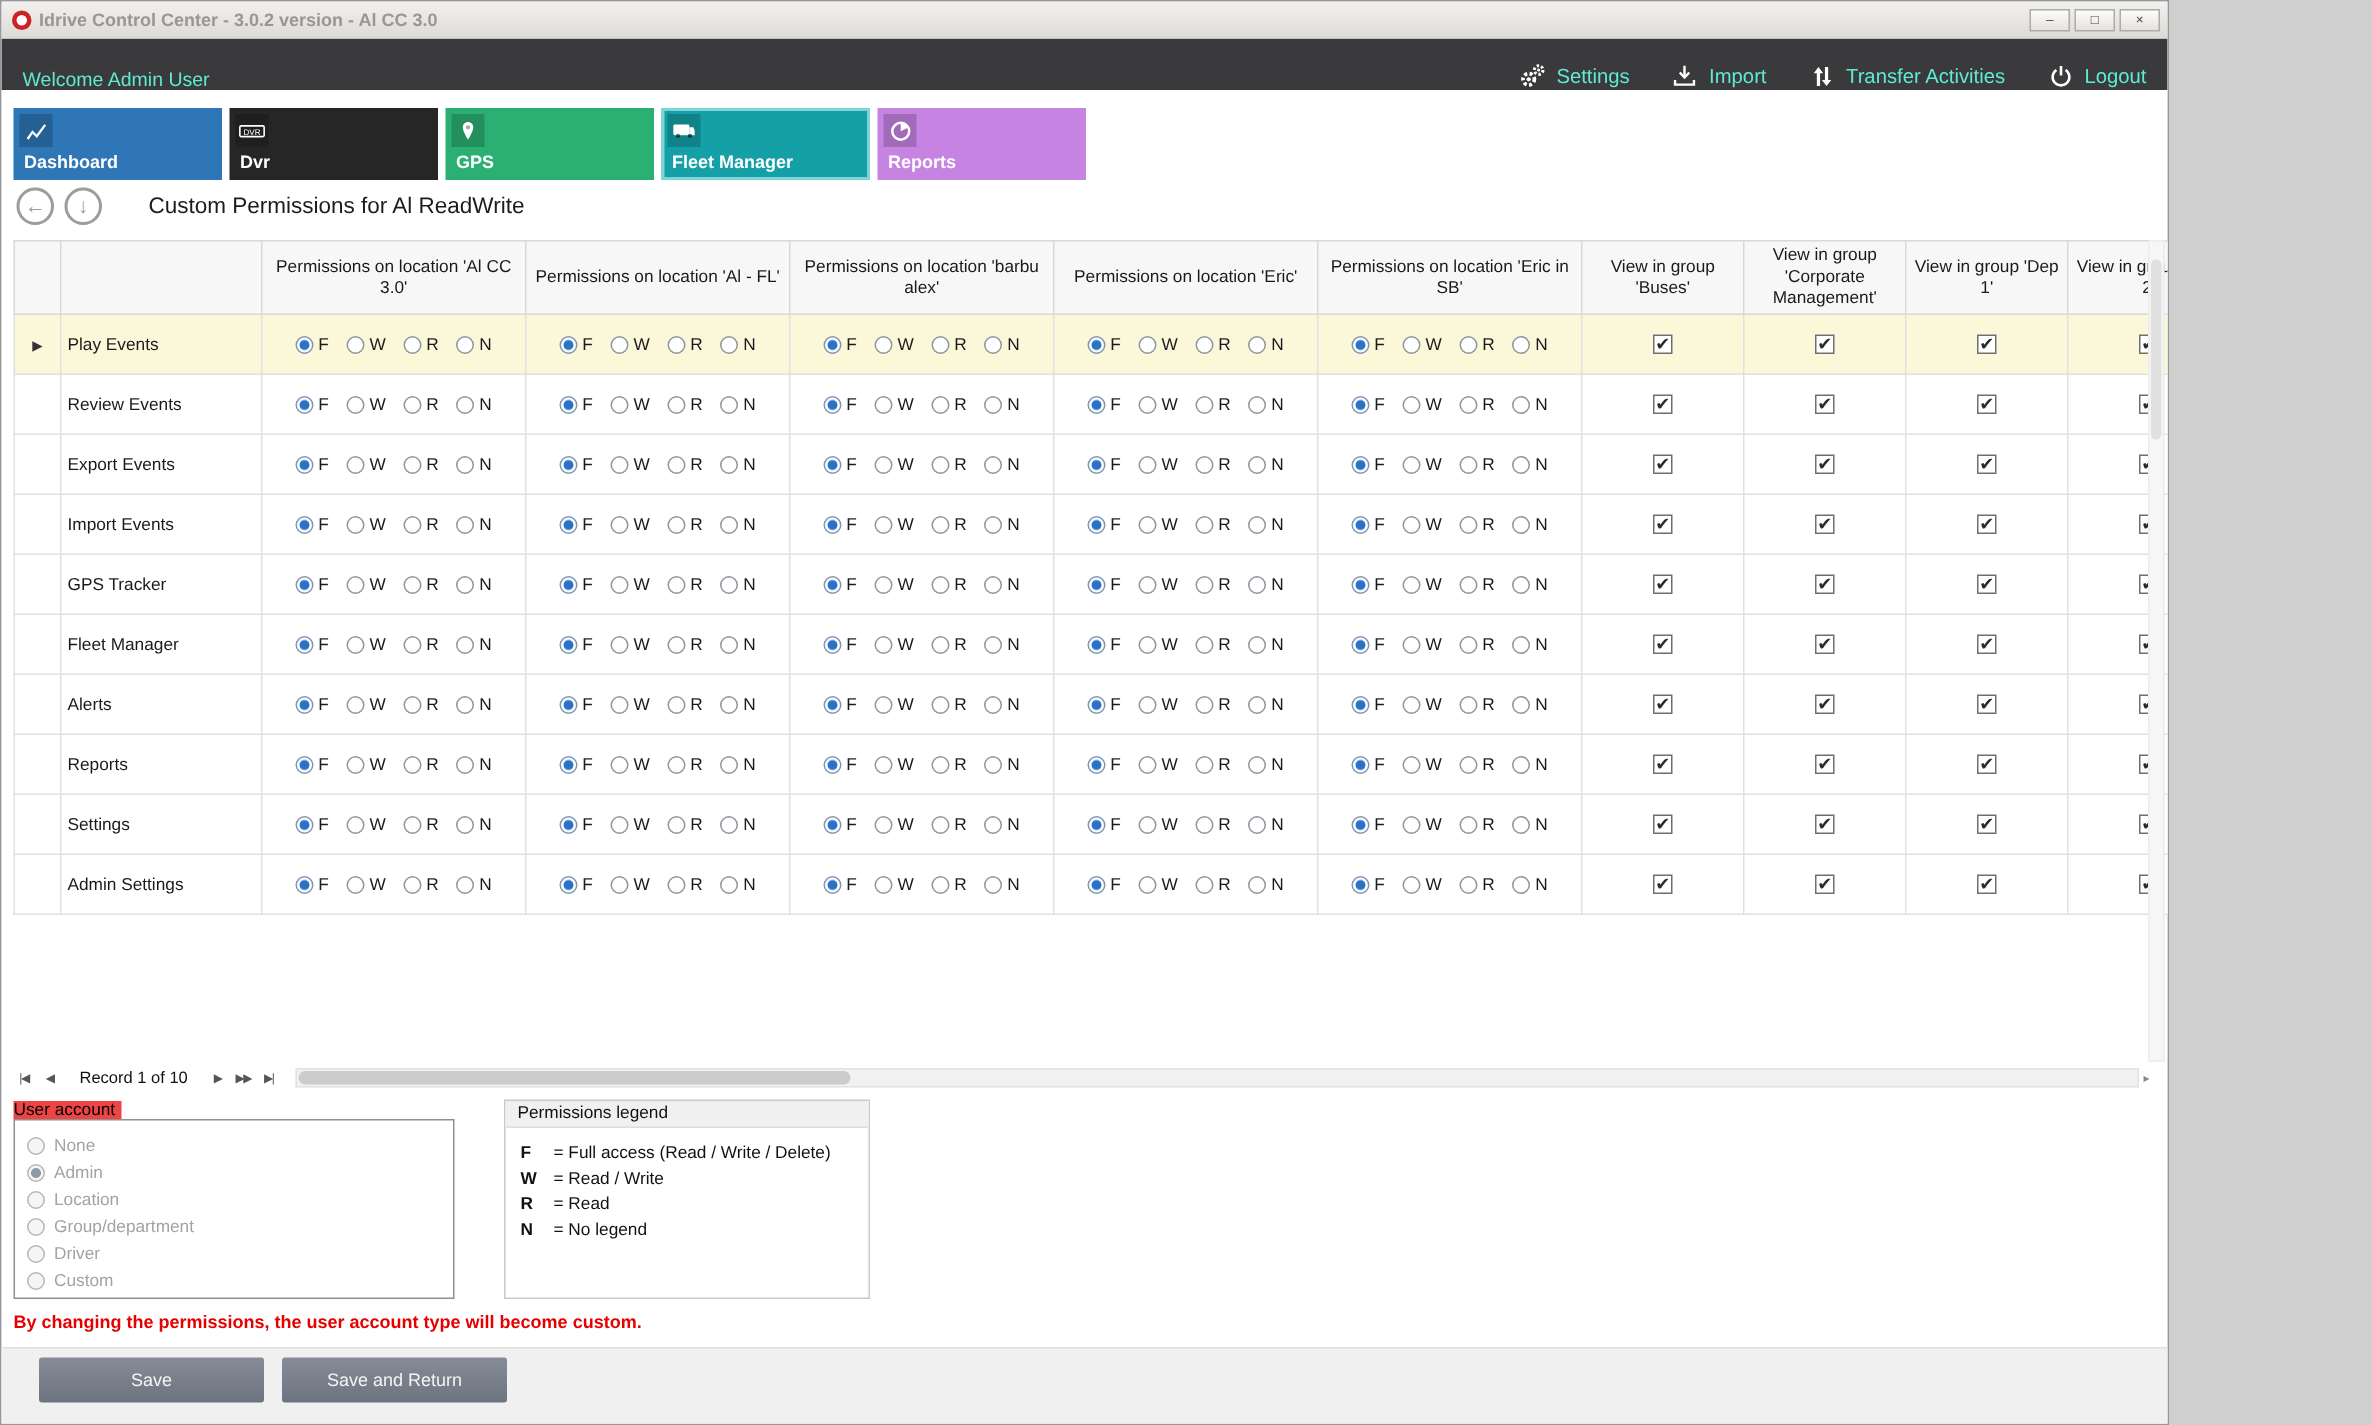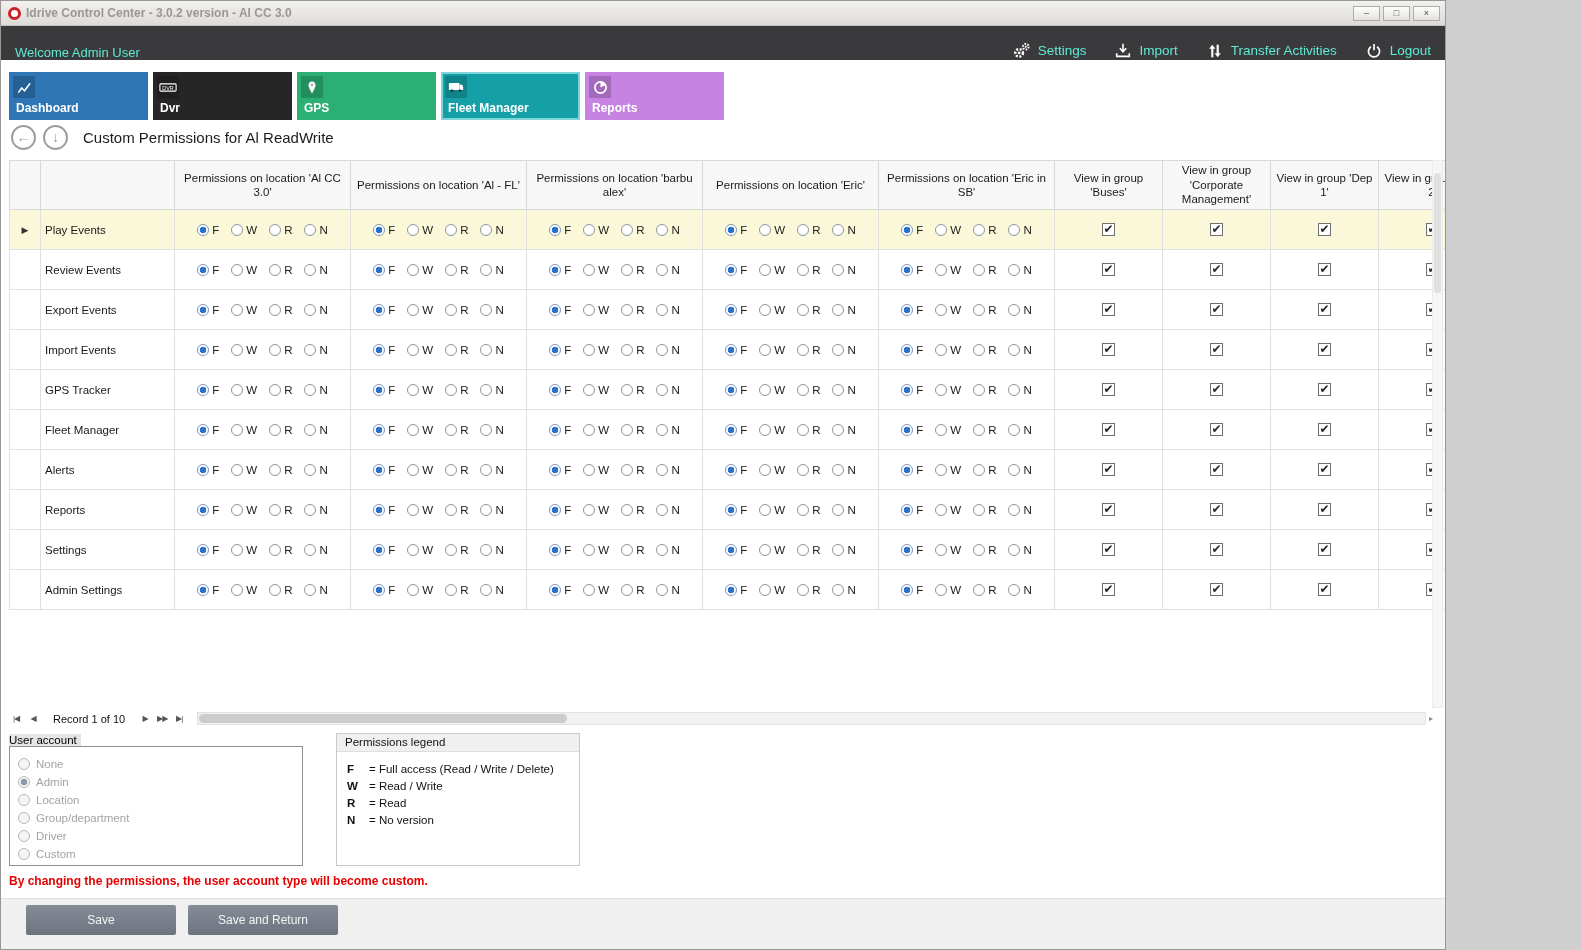--- a/index.html
+++ b/index.html
@@ -22,21 +22,21 @@
   
   .tabstrip{background:#fff;height:60px;display:flex;gap:5px;align-items:flex-end;padding-left:8px;box-sizing:border-box;}
   .tab-tile{width:139px;height:48px;position:relative;color:#fff;cursor:pointer;flex:0 0 auto;}
   .tab-tile.selected{box-shadow:0 0 0 2px #7fd4d8 inset;}
   .tab-icon{position:absolute;top:4px;left:4px;width:22px;height:22px;background:rgba(0,0,0,0.18);display:flex;align-items:center;justify-content:center;}
   .tab-label{position:absolute;left:7px;bottom:5px;font-weight:bold;font-size:12px;white-space:nowrap;}
 
   
   .pagebar{height:34px;background:#fff;display:flex;align-items:center;padding-left:10px;gap:7px;}
   .circle-btn{width:25px;height:25px;border-radius:50%;border:2px solid #9d9d9d;color:#9d9d9d;display:flex;align-items:center;justify-content:center;font-size:14px;background:#fff;box-sizing:border-box;cursor:pointer;}
-  .page-title{font-size:15px;color:#1c1c1c;margin-left:8px;}
+  .page-title{font-size:15px;color:#1c1c1c;margin-left:24px;}
 
   
   .grid-area{height:578px;position:relative;background:#fff;padding:6px 0 0 8px;box-sizing:border-box;}
   table.grid{border-collapse:collapse;table-layout:fixed;width:1548px;font-size:11.5px;color:#1a1a1a;}
   table.grid th{background:#f7f7f7;border:1px solid #d8d8d8;font-weight:normal;padding:2px 4px;text-align:center;vertical-align:middle;height:44px;line-height:1.25;}
   table.grid td{border:1px solid #e0e0e0;height:40px;background:#fff;padding:0 4px;box-sizing:border-box;}
   tr.grid-row.active td{background:#fbf8d9;}
   .col-ind{width:22px;} .col-label{width:125px;} .col-perm{width:167px;} .col-grp{width:99px;} .col-fill{width:auto;}
   td.ind{text-align:center;font-size:9px;color:#333;padding:0;}
   td.lbl{text-align:left;padding-left:6px;}
@@ -55,21 +55,21 @@
   .pager-text{margin:0 10px;font-size:11px;color:#111;}
   .hscroll{flex:1;height:13px;background:#f1f1f1;border:1px solid #e2e2e2;position:relative;margin-left:8px;box-sizing:border-box;}
   .hthumb{position:absolute;left:1px;top:1px;height:9px;width:368px;background:#cccccc;border-radius:5px;cursor:pointer;}
   .scroll-arrow{font-size:8px;color:#888;cursor:pointer;}
   .vscroll{position:absolute;right:2px;top:6px;width:11px;height:548px;background:#f6f6f6;border:1px solid #ececec;box-sizing:border-box;}
   .vthumb{position:absolute;left:1px;top:12px;width:7px;height:120px;background:#e0e0e0;border-radius:4px;cursor:pointer;}
 
   
   .bottom{position:relative;height:220px;background:#fff;}
   .ua-wrap{position:absolute;left:8px;top:2px;width:294px;height:132px;}
-  .ua-title{position:absolute;left:0;top:0;font-size:11.5px;color:#000;background:#e5e5e5;z-index:2;padding-right:4px;}
+  .ua-title{position:absolute;left:0;top:0;font-size:11.5px;color:#000;background:#ef4444;z-index:2;padding-right:4px;}
   .ua-box{position:absolute;left:0;top:12px;right:0;bottom:0;border:1px solid #8f8f8f;background:#fff;padding:8px 0 0 8px;box-sizing:border-box;}
   .ua-opt{display:flex;align-items:center;gap:6px;height:18px;color:#a3a3a3;font-size:11.5px;cursor:default;}
   .uradio{width:12px;height:12px;border-radius:50%;border:1px solid #b7b7b7;background:#f5f5f5;box-sizing:border-box;display:inline-block;}
   .uradio.sel{background:radial-gradient(circle, #8d99a6 0 3px, #f5f5f5 3.6px);}
   .legend{position:absolute;left:307px;top:1px;width:244px;height:133px;border:1px solid #c9c9c9;background:#fff;box-sizing:border-box;margin-left:28px;}
   .legend-h{height:18px;background:#f0f0f0;border-bottom:1px solid #dedede;font-size:11.5px;color:#111;padding:2px 8px 0;box-sizing:border-box;}
   .legend-items{padding-top:8px;}
   .legend-item{display:flex;font-size:11.5px;color:#111;padding:2.5px 10px;}
   .legend-key{font-weight:bold;width:22px;}
   .warning{position:absolute;left:8px;top:142px;color:#e60000;font-weight:bold;font-size:12px;}
@@ -1367,21 +1367,21 @@
           <div class="legend-item">
             <span class="legend-key">W</span>
             <span>= Read / Write</span>
           </div>
           <div class="legend-item">
             <span class="legend-key">R</span>
             <span>= Read</span>
           </div>
           <div class="legend-item">
             <span class="legend-key">N</span>
-            <span>= No version</span>
+            <span>= No legend</span>
           </div>
         </div>
     </div>
 
     <div class="warning">By changing the permissions, the user account type will become custom.</div>
 
     <div class="btnband">
       <div class="btn save">Save</div>
       <div class="btn saveret">Save and Return</div>
     </div>

